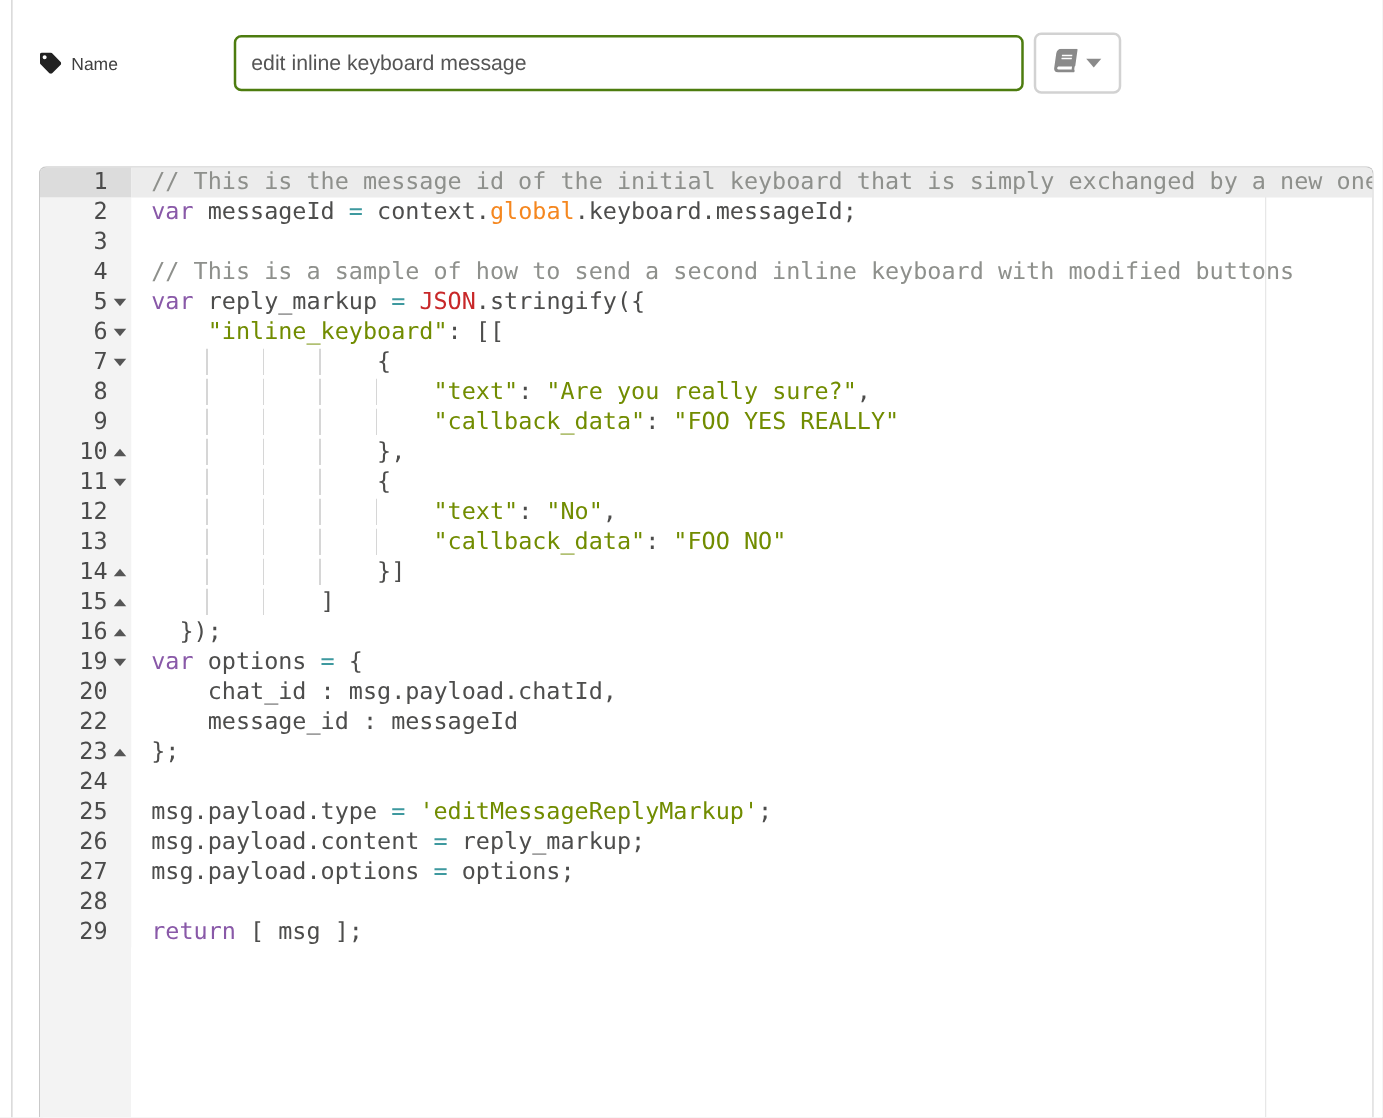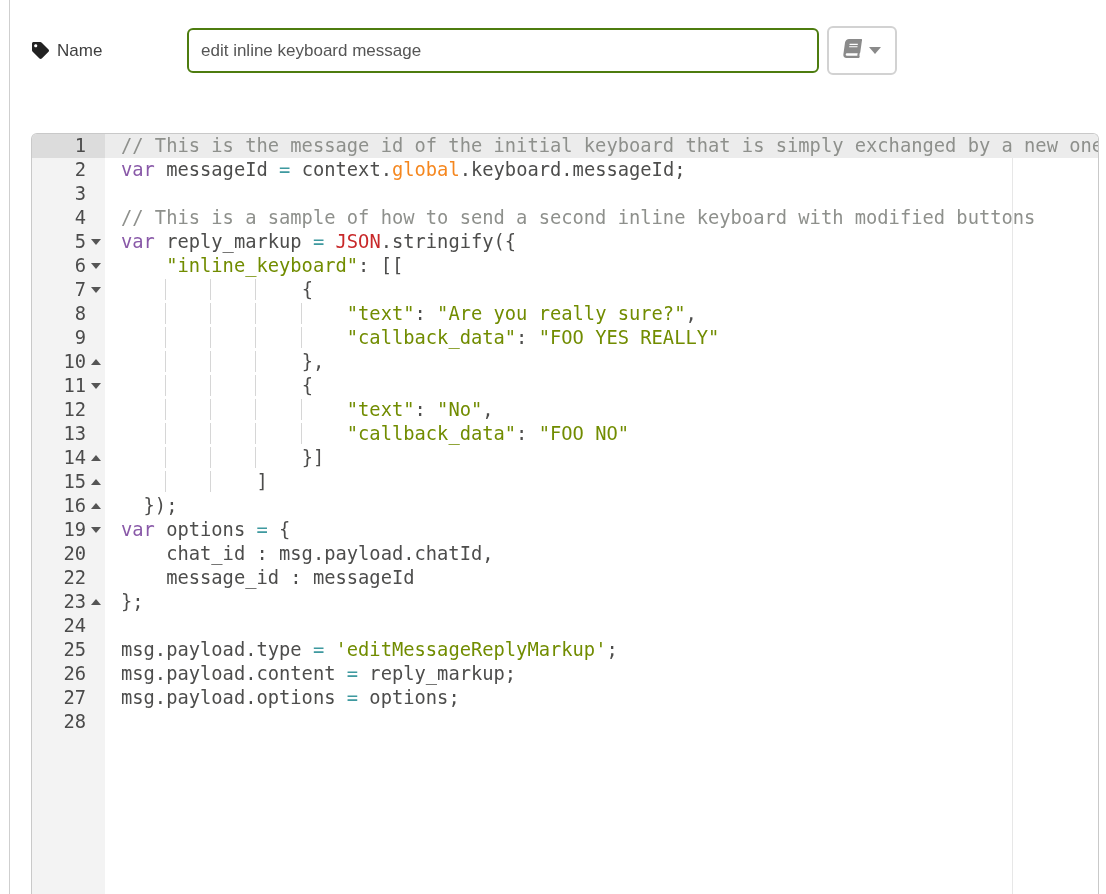--- a/index.html
+++ b/index.html
@@ -2,21 +2,21 @@
 <html><head>
 <meta charset="utf-8">
 <style>
   html,body{margin:0;padding:0;background:#ffffff;width:1106px;height:894px;overflow:hidden;
     font-family:"Liberation Sans", sans-serif;}
   .page{position:relative;width:1106px;height:894px;background:#fff;}
   .left-divider{position:absolute;left:9px;top:0;bottom:0;width:1px;background:#cfcfcf;}
 
   
   .name-row{position:absolute;left:32px;top:26px;display:flex;align-items:center;}
-  .field-label{display:flex;align-items:center;width:155px;color:#3f3f3f;font-size:17px;}
+  .field-label{display:flex;align-items:center;width:155px;color:#3f3f3f;font-size:14px;}
   .field-label .ficon{margin-right:8px;display:inline-flex;}
   .name-input{width:604px;height:41px;border:2px solid #4d7c0f;border-radius:6px;
     font-family:"Liberation Sans", sans-serif;font-size:17px;color:#555;padding:0 12px;outline:none;}
   .lib-button{margin-left:8px;width:66px;height:45px;background:#fff;border:2px solid #d2d2d2;
     border-radius:6px;display:flex;align-items:center;justify-content:center;cursor:pointer;}
   .caret-down{width:0;height:0;border-left:6px solid transparent;border-right:6px solid transparent;
     border-top:7px solid #8a8a8a;margin-left:7px;}
 
   
   .func-row{position:absolute;left:32px;top:98px;display:flex;align-items:center;color:#0369a1;font-size:17px;margin-top:36px;}
@@ -102,15 +102,16 @@
         <div class="row"><div class="gutter-cell"><span class="num">16</span><span class="foldslot"><span class="fw close"></span></span></div><div class="code-text"><span class="tok-p">  });</span></div></div>
         <div class="row"><div class="gutter-cell"><span class="num">19</span><span class="foldslot"><span class="fw open"></span></span></div><div class="code-text"><span class="tok-k">var</span><span class="tok-p"> options </span><span class="tok-o">=</span><span class="tok-p"> {</span></div></div>
         <div class="row"><div class="gutter-cell"><span class="num">20</span><span class="foldslot"></span></div><div class="code-text"><span class="tok-p">    chat_id : msg.payload.chatId,</span></div></div>
         <div class="row"><div class="gutter-cell"><span class="num">22</span><span class="foldslot"></span></div><div class="code-text"><span class="tok-p">    message_id : messageId</span></div></div>
         <div class="row"><div class="gutter-cell"><span class="num">23</span><span class="foldslot"><span class="fw close"></span></span></div><div class="code-text"><span class="tok-p">};</span></div></div>
         <div class="row"><div class="gutter-cell"><span class="num">24</span><span class="foldslot"></span></div><div class="code-text"></div></div>
         <div class="row"><div class="gutter-cell"><span class="num">25</span><span class="foldslot"></span></div><div class="code-text"><span class="tok-p">msg.payload.type </span><span class="tok-o">=</span><span class="tok-p"> </span><span class="tok-s">'editMessageReplyMarkup'</span><span class="tok-p">;</span></div></div>
         <div class="row"><div class="gutter-cell"><span class="num">26</span><span class="foldslot"></span></div><div class="code-text"><span class="tok-p">msg.payload.content </span><span class="tok-o">=</span><span class="tok-p"> reply_markup;</span></div></div>
         <div class="row"><div class="gutter-cell"><span class="num">27</span><span class="foldslot"></span></div><div class="code-text"><span class="tok-p">msg.payload.options </span><span class="tok-o">=</span><span class="tok-p"> options;</span></div></div>
         <div class="row"><div class="gutter-cell"><span class="num">28</span><span class="foldslot"></span></div><div class="code-text"></div></div>
+        <div class="row"><div class="gutter-cell"><span class="num">29</span><span class="foldslot"></span></div><div class="code-text"><span class="tok-k">return</span><span class="tok-p"> [ msg ];</span></div></div>
       </div>
   </div>
 </div>
 
 </body></html>

